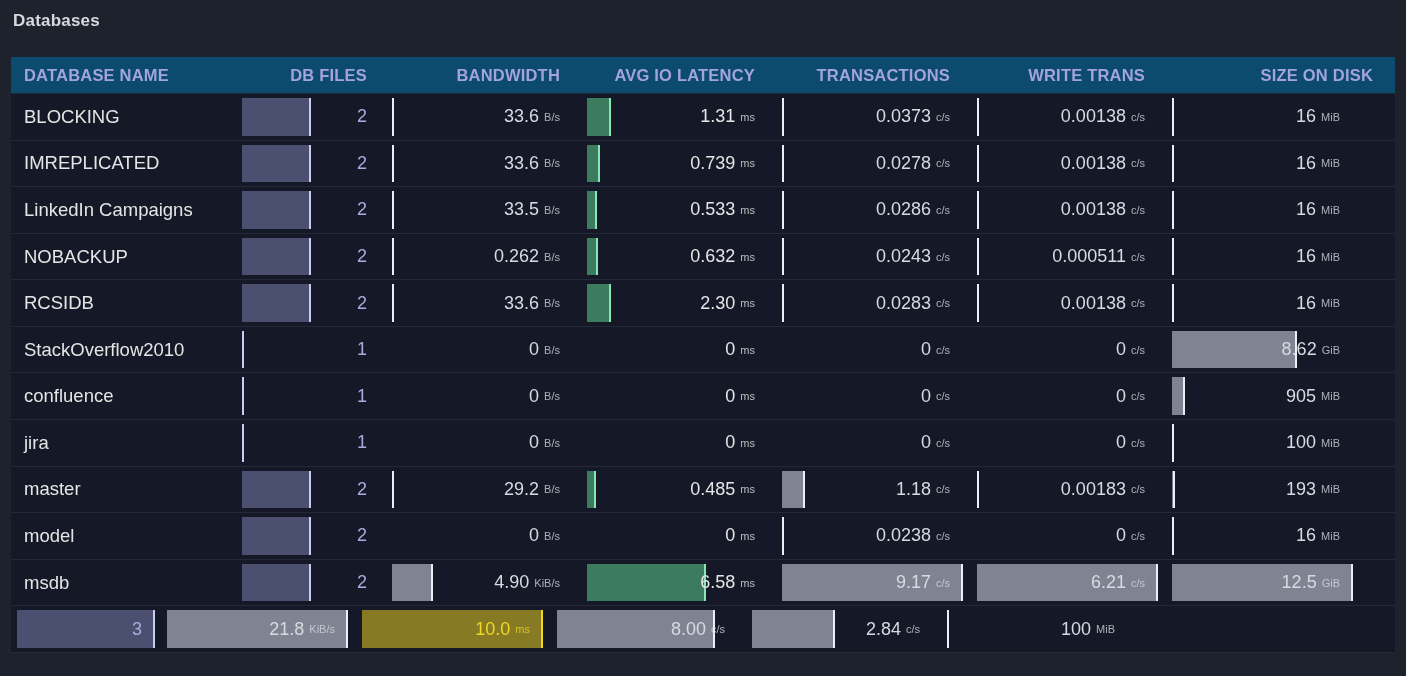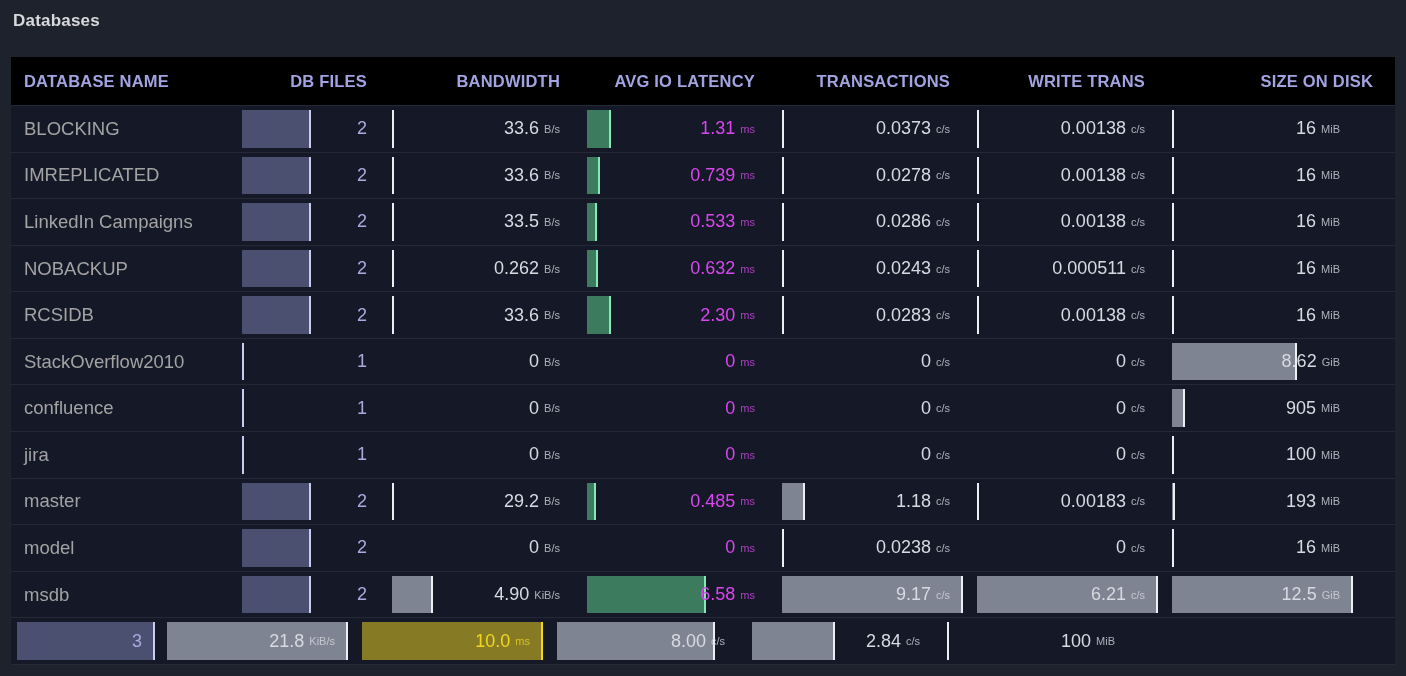--- a/index.html
+++ b/index.html
@@ -11,22 +11,22 @@
   }
   .panel-title {
     position:absolute; left:13px; top:11px;
     font-size:17px; font-weight:700; color:#d8d9dd; letter-spacing:.2px;
   }
   .table {
     position:absolute; left:11px; top:57px; width:1384px;
     background:#151927;
   }
   .thead {
-    display:flex; height:48px; align-items:center;
-    background:#000000;
+    display:flex; height:36px; align-items:center;
+    background:#0c4a6e;
   }
   .th {
     font-size:16.5px; font-weight:700; color:#a2a3e0; letter-spacing:.2px;
     text-align:right; white-space:nowrap;
   }
   .tbody .tr {
     display:flex; height:46.58px; position:relative;
     border-top:1px solid #232937; align-items:center;
   }
   .tbody { border-bottom:1px solid #232937; }
@@ -36,27 +36,27 @@
   .col-bw, .col-lat, .col-tx, .col-wr { width:195px; padding-right:21px; }
   .col-size  { width:229px; padding-right:55px; }
   .th.col-size { padding-right:22px; }
 
   .td {
     height:100%; position:relative; display:flex;
     align-items:center; justify-content:flex-end; white-space:nowrap;
   }
   .td.col-name { justify-content:flex-start; }
 
-  .dbname { color:#a3a3a3; font-size:18.5px; cursor:pointer; }
+  .dbname { color:#e5e5e5; font-size:18.5px; cursor:pointer; }
 
   .val  { font-size:18px; position:relative; z-index:2; }
   .unit { font-size:11px; margin-left:5px; opacity:.78; position:relative; z-index:2; }
 
   .t-white  { color:#d7dae1; }
-  .t-green  { color:#d946ef; }
+  .t-green  { color:#e5e5e5; }
   .t-yellow { color:#f2d721; }
   .t-purple { color:#a9abdf; }
 
   .gauge {
     position:absolute; left:6px; top:4px; bottom:4px; z-index:1;
     border-right:2px solid transparent;
   }
   .g-gray   { background:#7e8492; border-color:#eceef3; }
   .g-green  { background:#3c7b5e; border-color:#86e8b4; }
   .g-yellow { background:#867a25; border-color:#f2d713; }

